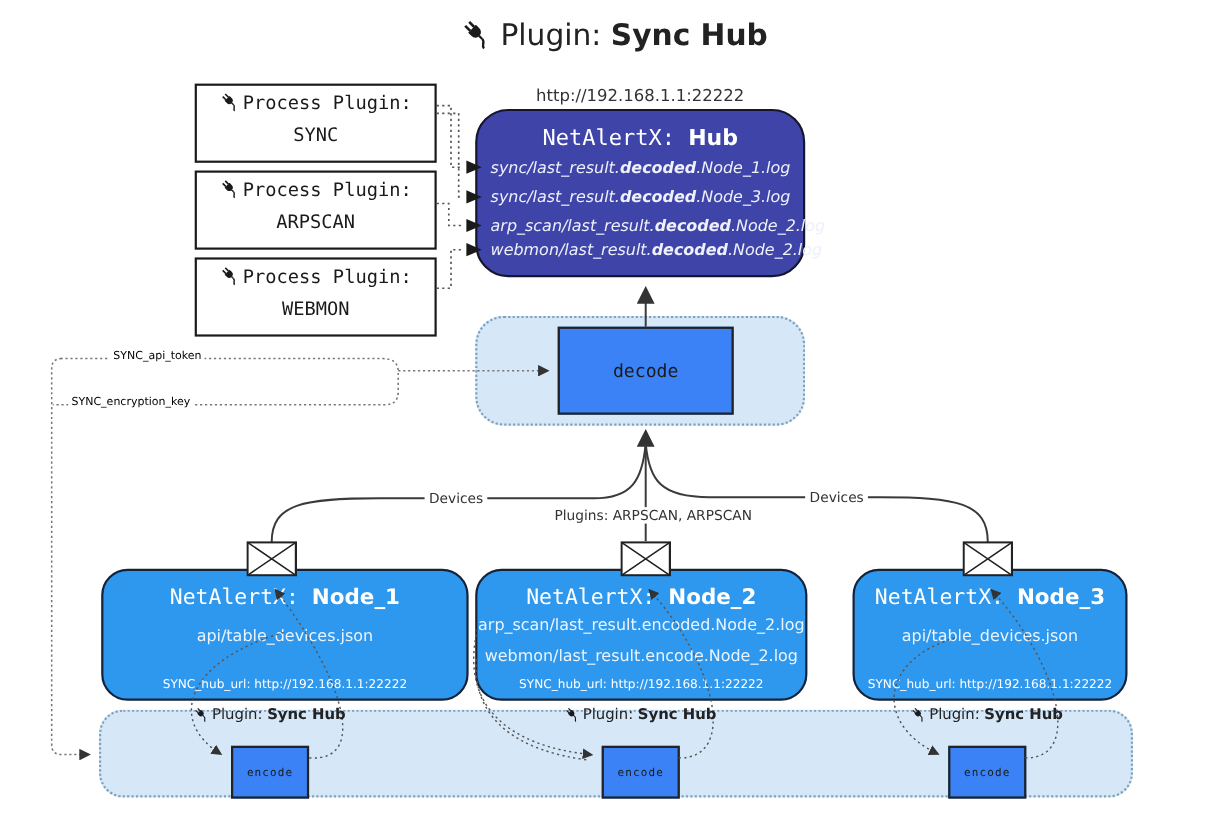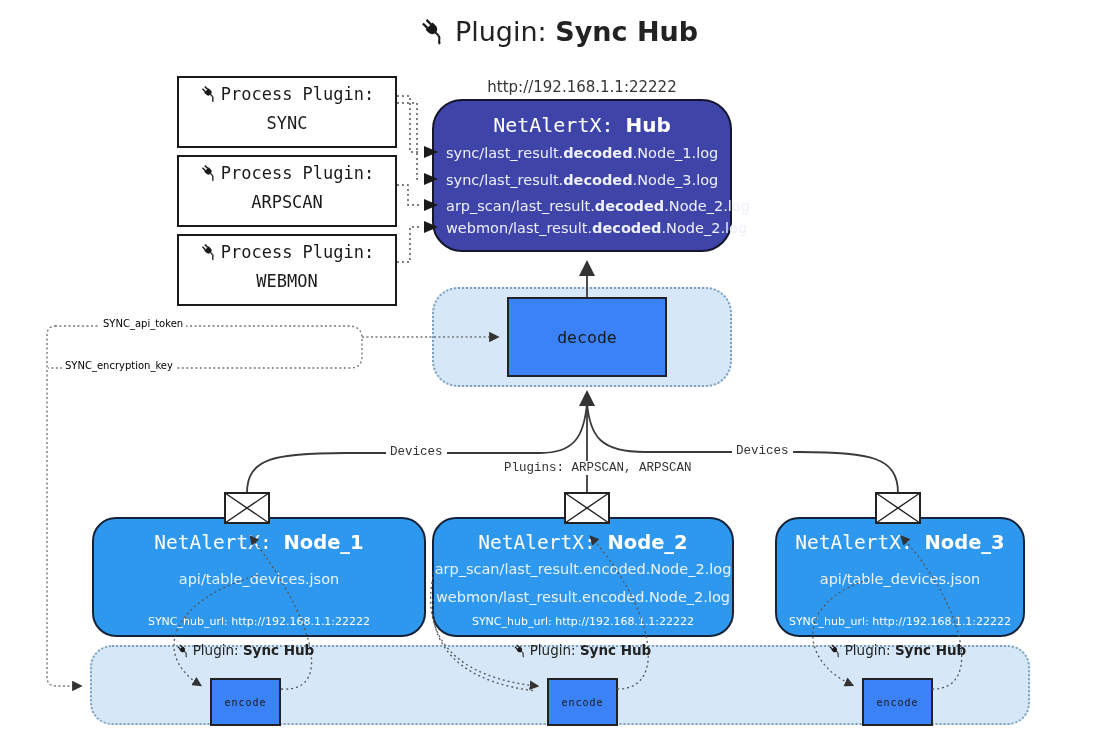--- a/index.html
+++ b/index.html
@@ -14,32 +14,32 @@
   
   .procbox{left:177px;width:220px;height:72px;background:#fff;border:2px solid #1a1a1a;
            text-align:center;font-size:17px;line-height:26px;padding-top:3px;box-sizing:border-box;}
   .procbox .plug{vertical-align:-3px;margin-right:2px;}
   
   .huburl{left:432px;width:300px;top:78px;text-align:center;font-size:15px;color:#333;}
   .hub{left:432px;top:99px;width:300px;height:153px;background:#3f45a8;border:2px solid #15162e;
        border-radius:30px;box-sizing:border-box;color:#fff;z-index:2;}
   .hubtitle{position:absolute;left:0;right:0;top:12px;text-align:center;font-size:20px;}
   .hubtitle .b,.nodetitle .b{font-family:"DejaVu Sans",sans-serif;font-weight:700;}
-  .hubline{position:absolute;left:12px;right:6px;height:20px;font-size:14.5px;color:#eef0fa;white-space:nowrap;}
+  .hubline{position:absolute;left:12px;right:6px;height:20px;font-size:14.5px;color:#eef0fa;white-space:nowrap;font-style:italic;}
   .hubline b{font-weight:700;}
   
   .panel{background:#d6e8f8;border:2px dotted #7fa0bd;box-sizing:border-box;z-index:1;}
   .decpanel{left:432px;top:287px;width:300px;height:100px;border-radius:26px;}
   .codebox{background:#3b82f6;border:2px solid #222;box-sizing:border-box;display:flex;
            align-items:center;justify-content:center;z-index:4;}
   .decbox{left:507px;top:297px;width:160px;height:80px;font-size:16.5px;}
   
   .tok{font-size:10px;color:#000000;background:#fff;padding:0 3px;z-index:6;white-space:nowrap;text-align:right;}
   
-  .edge{font-size:12.5px;color:#333;background:#fff;padding:0 4px;z-index:6;white-space:nowrap;font-family:Liberation Mono, monospace;}
+  .edge{font-size:12.5px;color:#333;background:#fff;padding:0 4px;z-index:6;white-space:nowrap;}
   
   .node{top:517px;height:120px;background:#2e97ee;border:2px solid #15233a;border-radius:24px;
         box-sizing:border-box;color:#fff;z-index:2;}
   .nodetitle{position:absolute;left:0;right:0;top:12px;text-align:center;font-size:19.5px;}
   .nodeline{position:absolute;left:0;right:0;text-align:center;font-size:14.5px;color:#eaf4ff;white-space:nowrap;}
   .nodeurl{position:absolute;left:0;right:0;bottom:7px;text-align:center;font-size:11px;color:#fff;}
   
   .botbar{left:90px;top:645px;width:940px;height:80px;border-radius:22px;}
   .encbox{width:71px;height:48px;top:664px;font-size:10px;letter-spacing:1px;margin-top:14px;}
   .enclabel{top:642px;width:170px;text-align:center;font-size:13.5px;color:#222;z-index:6;}
@@ -122,21 +122,21 @@
   <div class="abs edge" style="left:732px;top:444px">Devices</div>
 
   <div class="abs node" style="left:92px;width:334px">
     <div class="nodetitle mono"><span>NetAlertX: </span><span class="b">Node_1</span></div>
     <div class="nodeline" style="top:52px">api/table_devices.json</div>
     <div class="nodeurl">SYNC_hub_url: http://192.168.1.1:22222</div>
   </div>
   <div class="abs node" style="left:432px;width:302px">
     <div class="nodetitle mono"><span>NetAlertX: </span><span class="b">Node_2</span></div>
     <div class="nodeline" style="top:42px">arp_scan/last_result.encoded.Node_2.log</div>
-    <div class="nodeline" style="top:70px">webmon/last_result.encoded.Node_2.log</div>
+    <div class="nodeline" style="top:70px">webmon/last_result.encode.Node_2.log</div>
     <div class="nodeurl">SYNC_hub_url: http://192.168.1.1:22222</div>
   </div>
   <div class="abs node" style="left:775px;width:250px">
     <div class="nodetitle mono"><span>NetAlertX: </span><span class="b">Node_3</span></div>
     <div class="nodeline" style="top:52px">api/table_devices.json</div>
     <div class="nodeurl">SYNC_hub_url: http://192.168.1.1:22222</div>
   </div>
 
   <div class="abs env" style="left:224px;top:492px"><svg width="46" height="32" viewBox="0 0 46 32">
         <rect x="1" y="1" width="44" height="30" fill="#fff" stroke="#222" stroke-width="2"></rect>

